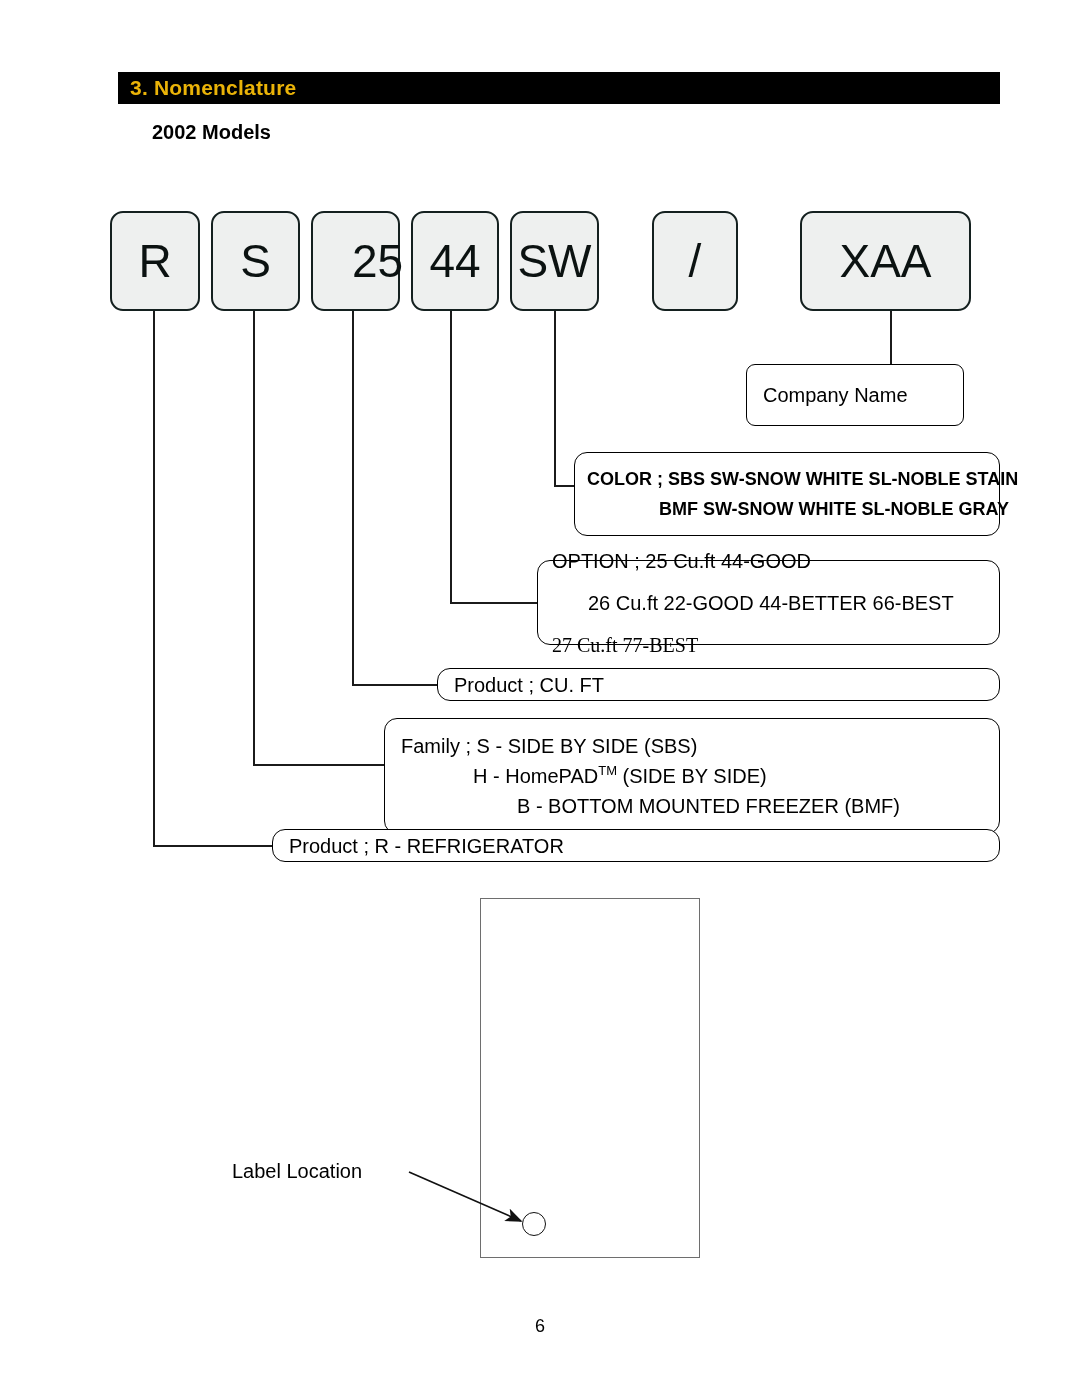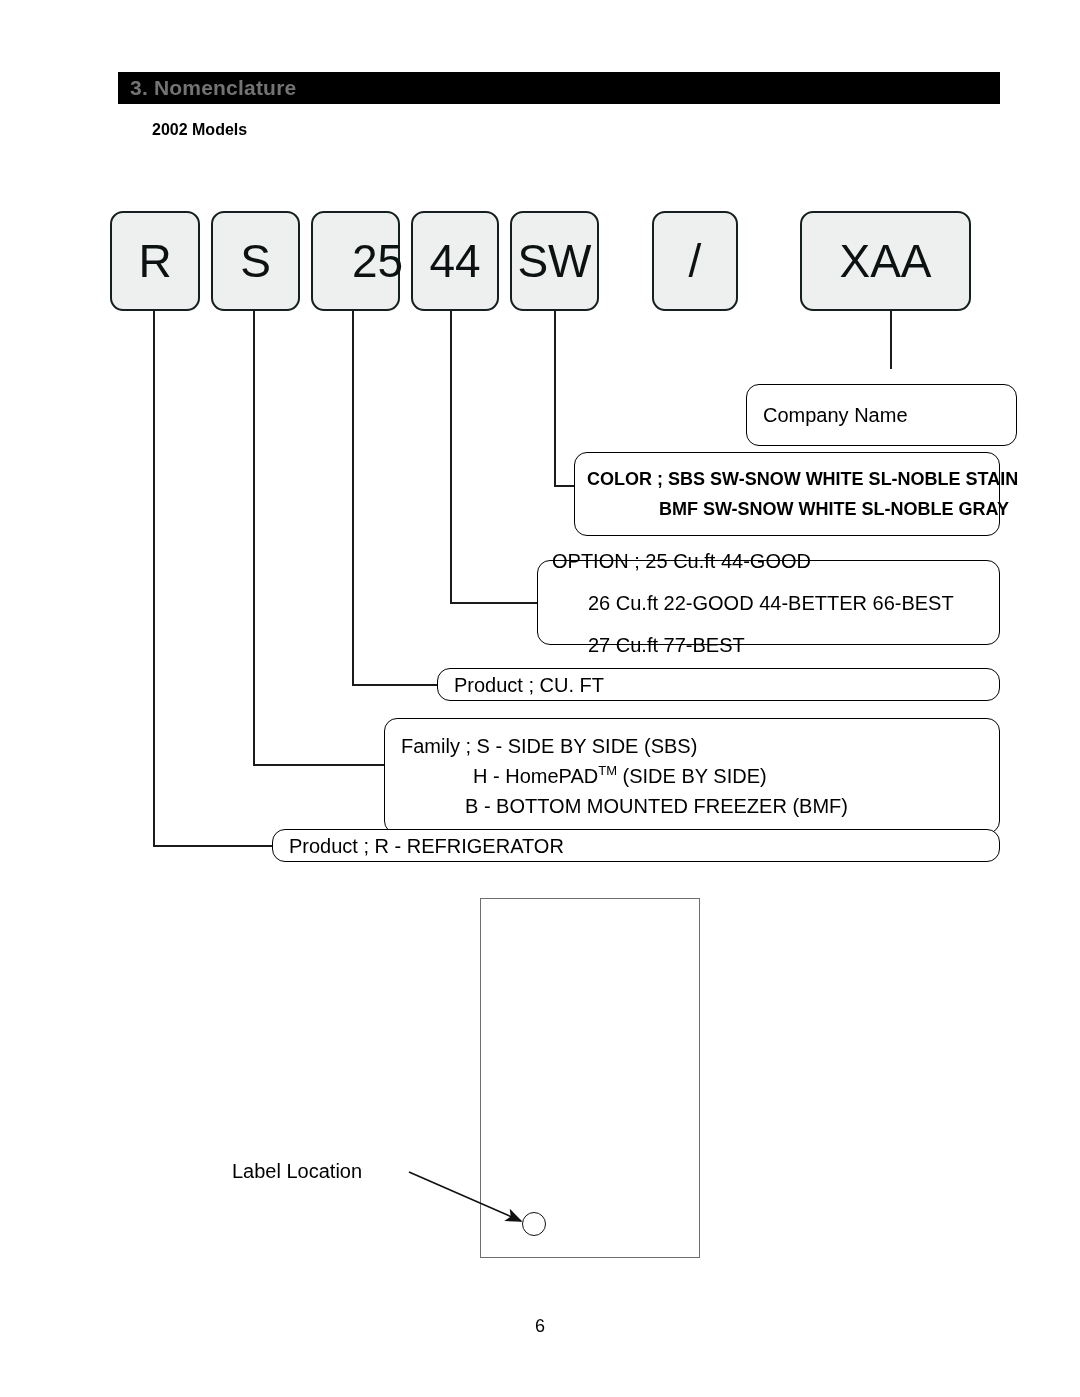--- a/index.html
+++ b/index.html
@@ -13,26 +13,26 @@
   }
   .page{position:absolute;inset:0;}
 
   
   .section-bar{
     position:absolute;left:118px;top:72px;width:882px;height:32px;
     background:#000000;
   }
   .section-bar span{
     position:absolute;left:12px;top:50%;transform:translateY(-50%);
-    color:#737373;font-size:21px;font-weight:bold;letter-spacing:.2px;
+    color:#eab308;font-size:21px;font-weight:bold;letter-spacing:.2px;
     white-space:nowrap;
   }
   .sub-title{
     position:absolute;left:152px;top:121px;
-    font-size:16px;font-weight:bold;white-space:nowrap;
+    font-size:20px;font-weight:bold;white-space:nowrap;
   }
 
   
   .codebox{
     position:absolute;
     background:#eef0ef;
     border:2.5px solid #14201f;
     border-radius:13px;
     display:flex;align-items:center;justify-content:center;
     font-size:46px;font-weight:normal;
@@ -110,43 +110,43 @@
 
   <div class="vline" style="left:352px;top:311px;height:374px;"></div>
   <div class="hline" style="left:352px;top:684px;width:85px;"></div>
 
   <div class="vline" style="left:253px;top:311px;height:454px;"></div>
   <div class="hline" style="left:253px;top:764px;width:131px;"></div>
 
   <div class="vline" style="left:153px;top:311px;height:535px;"></div>
   <div class="hline" style="left:153px;top:845px;width:120px;"></div>
 
-  <div class="descbox pad" style="left:746px;top:384px;width:271px;height:62px;">
+  <div class="descbox pad" style="left:746px;top:364px;width:218px;height:62px;border-radius:9px;">
     <div class="ln">Company Name</div>
   </div>
 
   <div class="descbox" style="left:574px;top:452px;width:426px;height:84px;padding-left:12px;">
     <div class="ln sm" style="font-weight:bold;">COLOR ; SBS SW-SNOW WHITE  SL-NOBLE STAIN</div>
     <div class="ln sm" style="font-weight:bold;margin-left:72px;">BMF SW-SNOW WHITE  SL-NOBLE GRAY</div>
   </div>
 
   <div class="descbox" style="left:537px;top:560px;width:463px;height:85px;padding-left:14px;gap:12px;">
     <div class="ln">OPTION ; 25 Cu.ft 44-GOOD</div>
     <div class="ln" style="margin-left:36px;">26 Cu.ft 22-GOOD  44-BETTER  66-BEST</div>
-    <div class="ln" style="margin-left:36px;">27 Cu.ft 77-BEST</div>
+    <div class="ln" style="font-family:Liberation Serif, serif;">27 Cu.ft 77-BEST</div>
   </div>
 
   <div class="descbox pad" style="left:437px;top:668px;width:563px;height:33px;">
     <div class="ln">Product ; CU. FT</div>
   </div>
 
   <div class="descbox" style="left:384px;top:718px;width:616px;height:116px;padding-left:16px;">
     <div class="ln">Family ;  S - SIDE BY SIDE (SBS)</div>
     <div class="ln" style="margin-left:72px;"><span>H - HomePAD</span><sup>TM</sup><span> (SIDE BY SIDE)</span></div>
-    <div class="ln" style="margin-left:64px;">B - BOTTOM MOUNTED FREEZER (BMF)</div>
+    <div class="ln" style="margin-left:116px;">B - BOTTOM MOUNTED FREEZER (BMF)</div>
   </div>
 
   <div class="descbox pad" style="left:272px;top:829px;width:728px;height:33px;justify-content:center;">
     <div class="ln">Product ; R - REFRIGERATOR</div>
   </div>
 
   <div class="fridge"></div>
   <div class="dot"></div>
   <div class="label-loc">Label Location</div>
 

